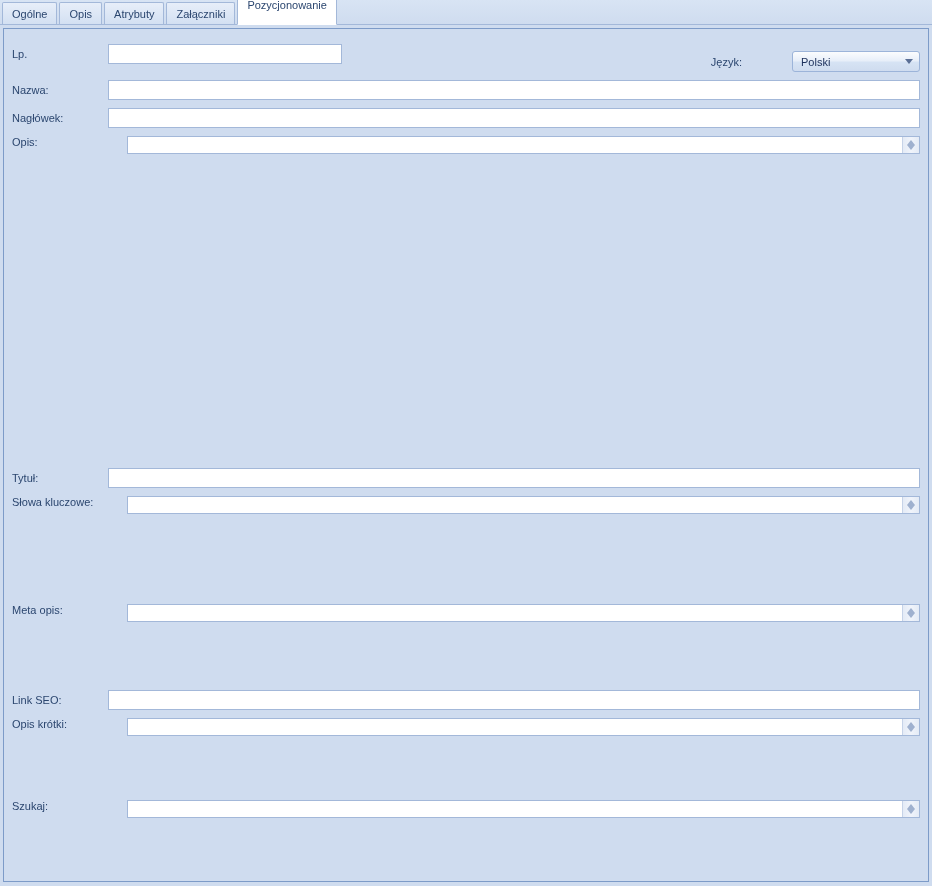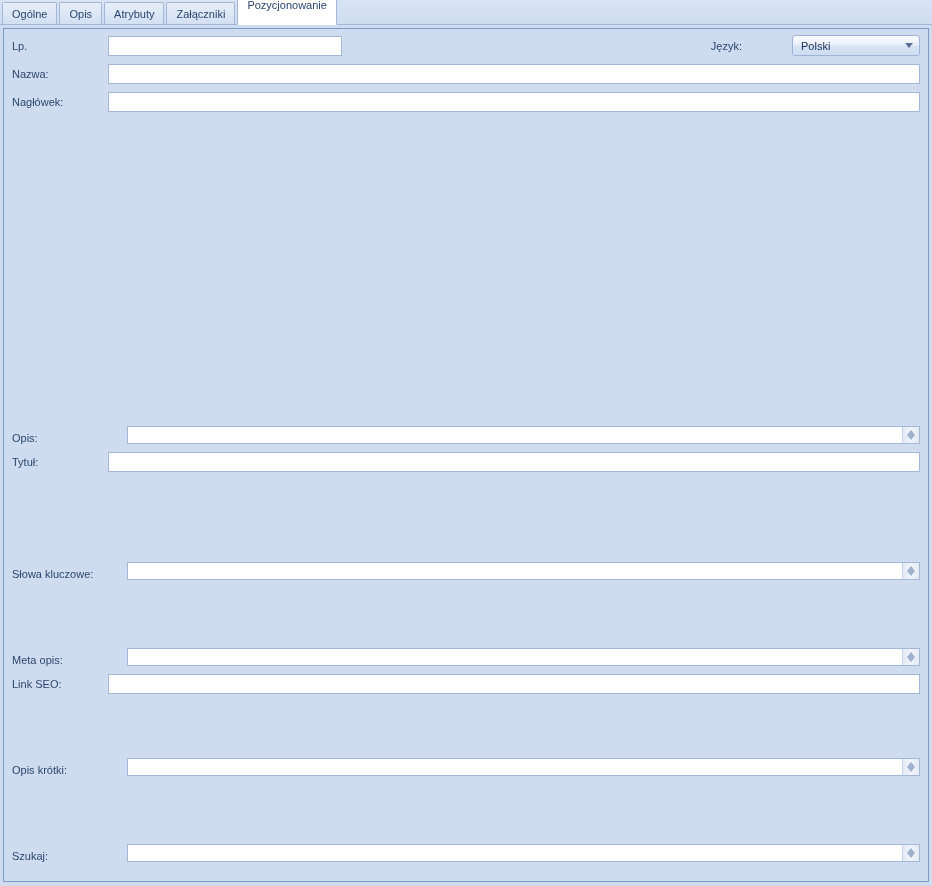--- a/index.html
+++ b/index.html
@@ -53,21 +53,21 @@
     padding: 6px 8px 8px 8px;
     height: 854px;
     overflow: hidden;
   }
 
   .row {
     display: flex;
     align-items: center;
     margin-bottom: 8px;
   }
-  .row.align-top { align-items: flex-end; gap: 19px; }
+  .row.align-top { align-items: flex-start; gap: 19px; }
   .row.align-top .label { display: flex; align-items: center; }
 
   .label {
     width: 96px;
     flex: 0 0 96px;
     color: #2b466f;
     white-space: nowrap;
     padding-right: 0;
   }
   .field {
@@ -85,20 +85,21 @@
     outline: none;
     width: 100%;
   }
   input.text.short { width: 234px; flex: 0 0 234px; }
 
   .lang-wrap {
     margin-left: auto;
     display: flex;
     align-items: center;
     gap: 50px;
+    margin-top: 16px;
   }
   .lang-label { color: #2b466f; }
 
   .select {
     height: 21px;
     width: 128px;
     border: 1px solid #9cb4d9;
     border-radius: 3px;
     background: linear-gradient(to bottom, #fbfcfe 0%, #e8eff9 45%, #d6e3f4 55%, #cfdcef 100%);
     display: flex;

